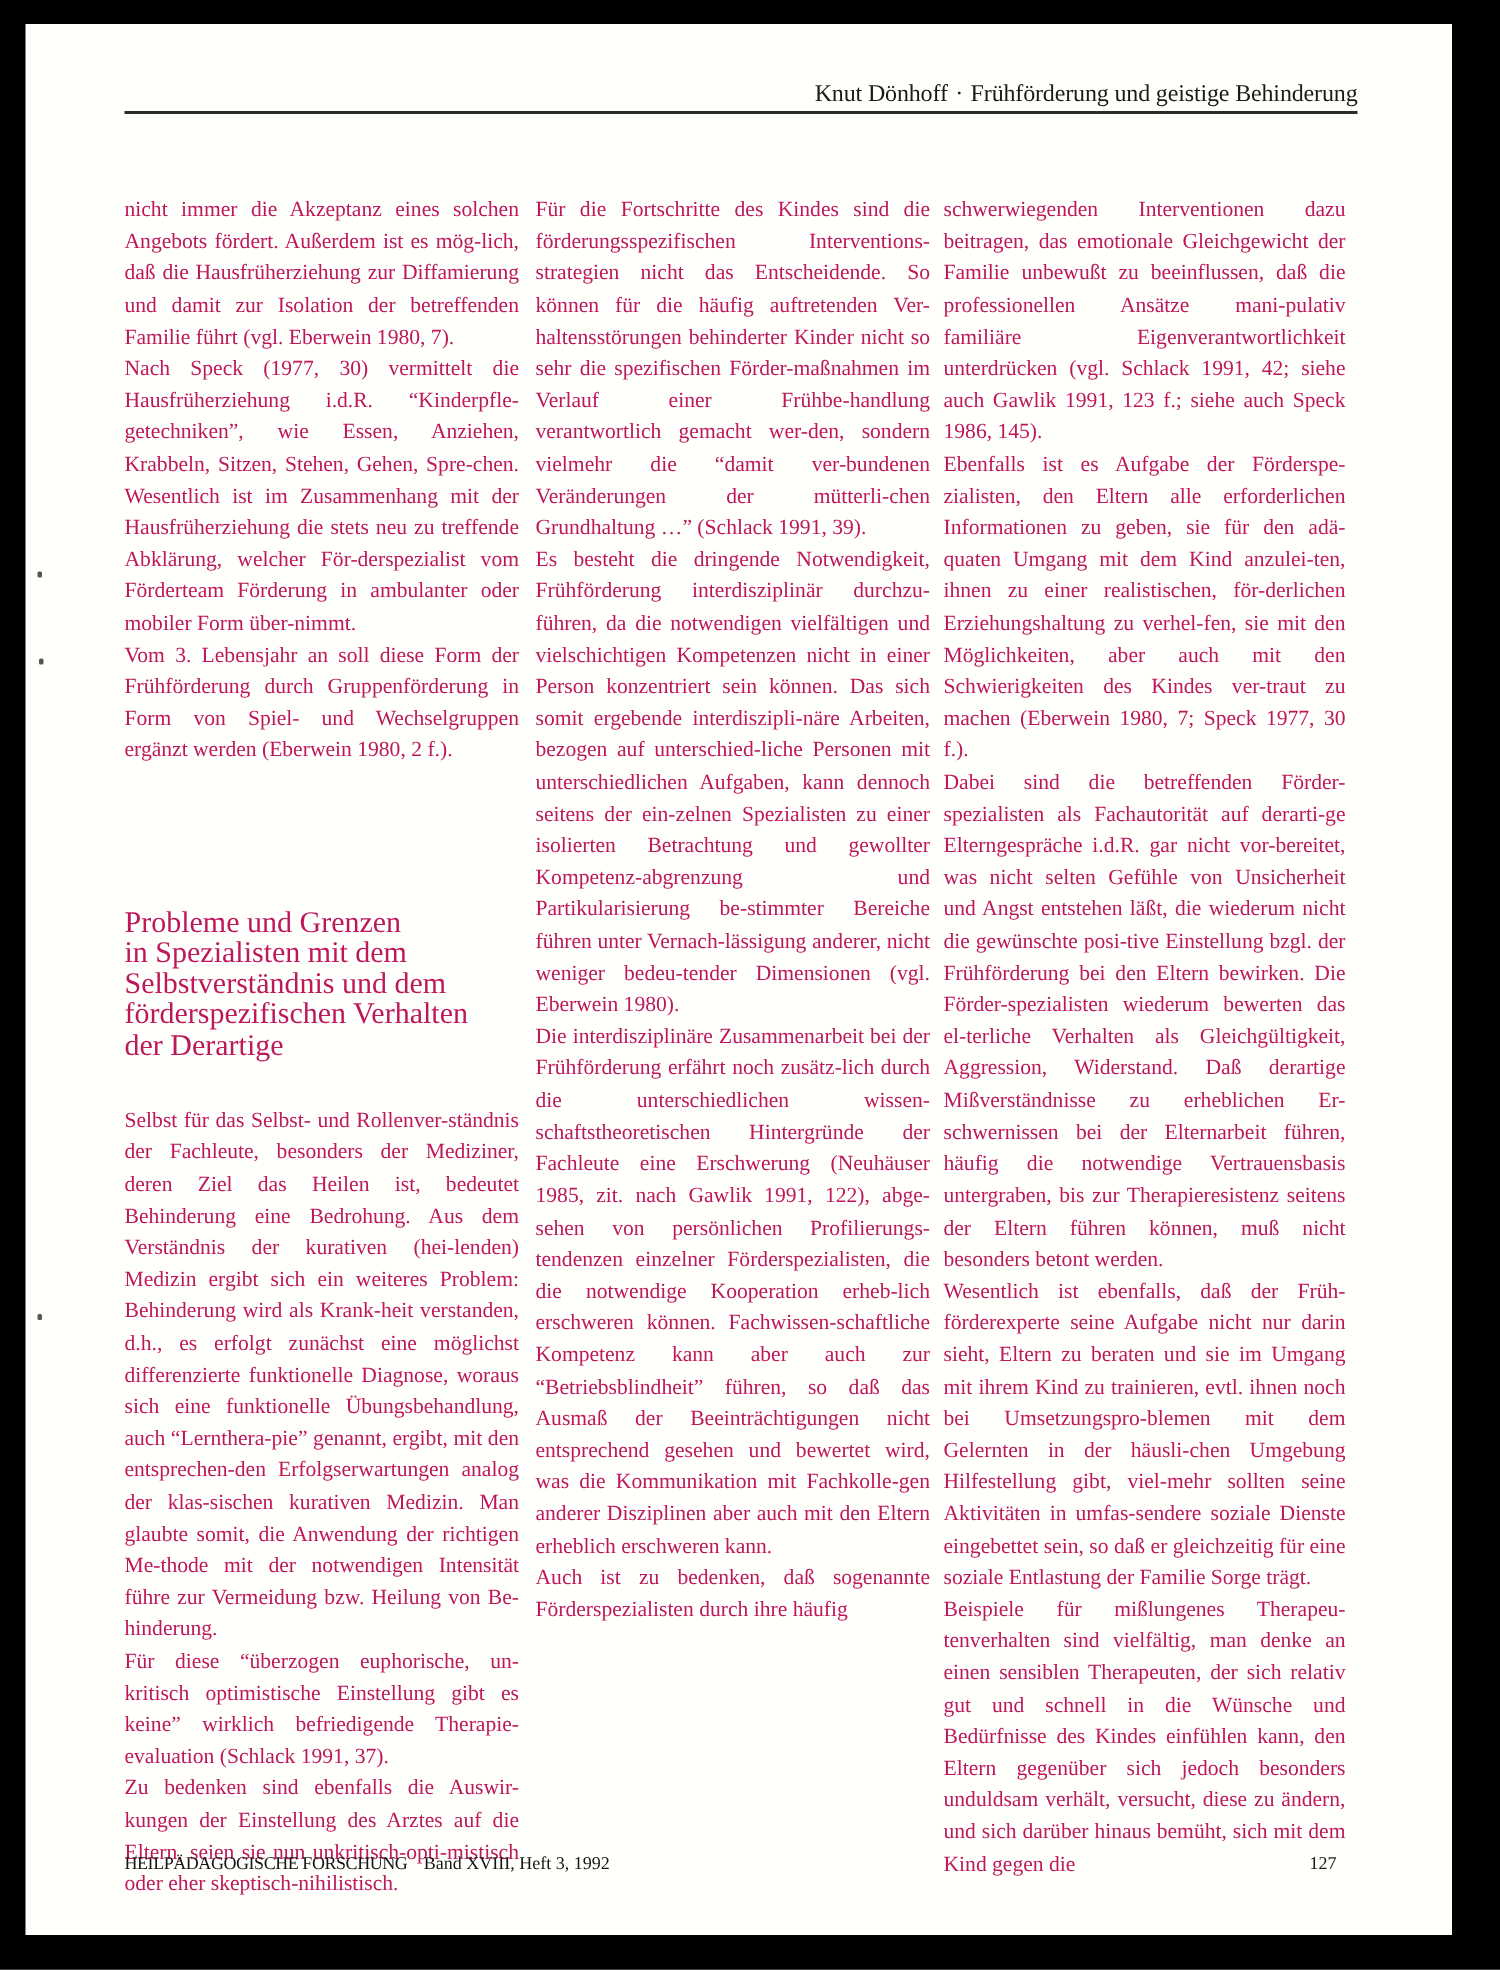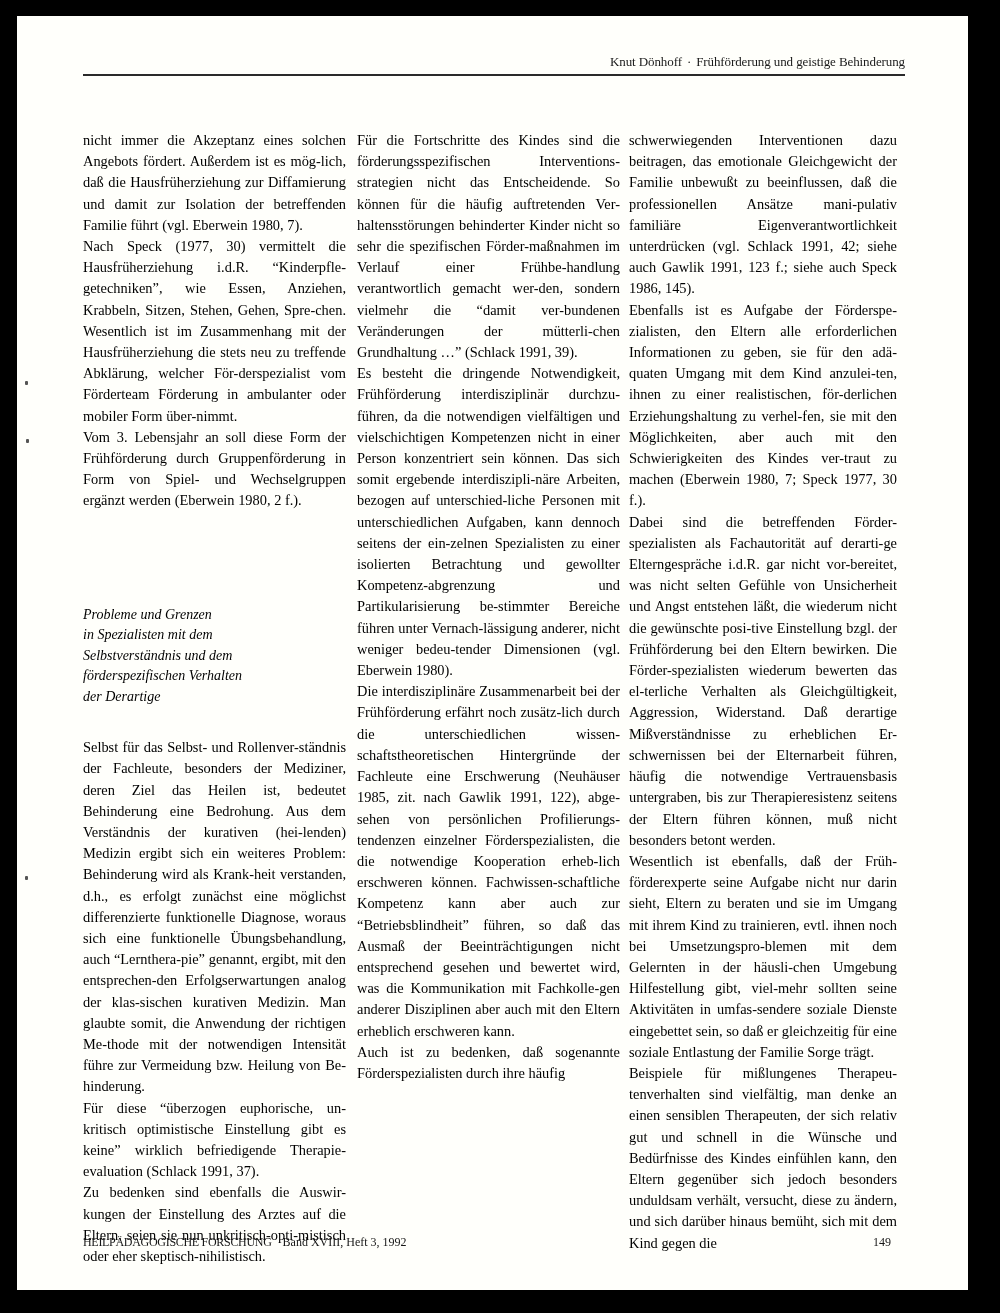--- a/index.html
+++ b/index.html
@@ -21,21 +21,21 @@
       height: 1274px;
       background: #fffffb;
     }
     .running-head {
       position: absolute;
       left: 66px;
       top: 38px;
       width: 822px;
       text-align: right;
       font-family: "Liberation Serif", serif;
-      font-size: 13px;
+      font-size: 16px;
       color: #1a1a1a;
       letter-spacing: -0.1px;
     }
     .running-head .sep {
       display: inline-block;
       margin: 0 5px;
     }
     .head-rule {
       position: absolute;
       left: 66px;
@@ -44,33 +44,32 @@
       height: 2px;
       background: #2a2a2a;
     }
     .col {
       position: absolute;
       top: 114px;
       width: 263px;
       font-family: "Liberation Serif", serif;
       font-size: 14.4px;
       line-height: 21.2px;
-      color: #000000;
+      color: #be185d;
       text-align: justify;
     }
     .col p {
       margin: 0;
       hyphens: manual;
     }
     .col-left { left: 66px; }
     .col-mid { left: 340px; }
     .col-right { left: 612px; width: 268px; }
     .section-heading {
-      font-style: italic;
-      font-size: 14px;
+      font-size: 20px;
       line-height: 20.5px;
       text-align: left;
       margin: 93px 0 30px 0 !important;
     }
     .footer {
       position: absolute;
       left: 66px;
       top: 1219px;
       width: 808px;
       font-family: "Liberation Serif", serif;
@@ -132,15 +131,15 @@
 
   <div class="margin-mark" style="left:8px; top:365px;"></div>
   <div class="margin-mark" style="left:9px; top:423px;"></div>
   <div class="margin-mark" style="left:8px; top:860px;"></div>
 
   <div class="footer">
     <span>
       <span class="journal">HEILPÄDAGOGISCHE FORSCHUNG</span>
       <span class="issue">Band XVIII, Heft 3, 1992</span>
     </span>
-    <span>149</span>
+    <span>127</span>
   </div>
 </div>
 
 </body></html>

